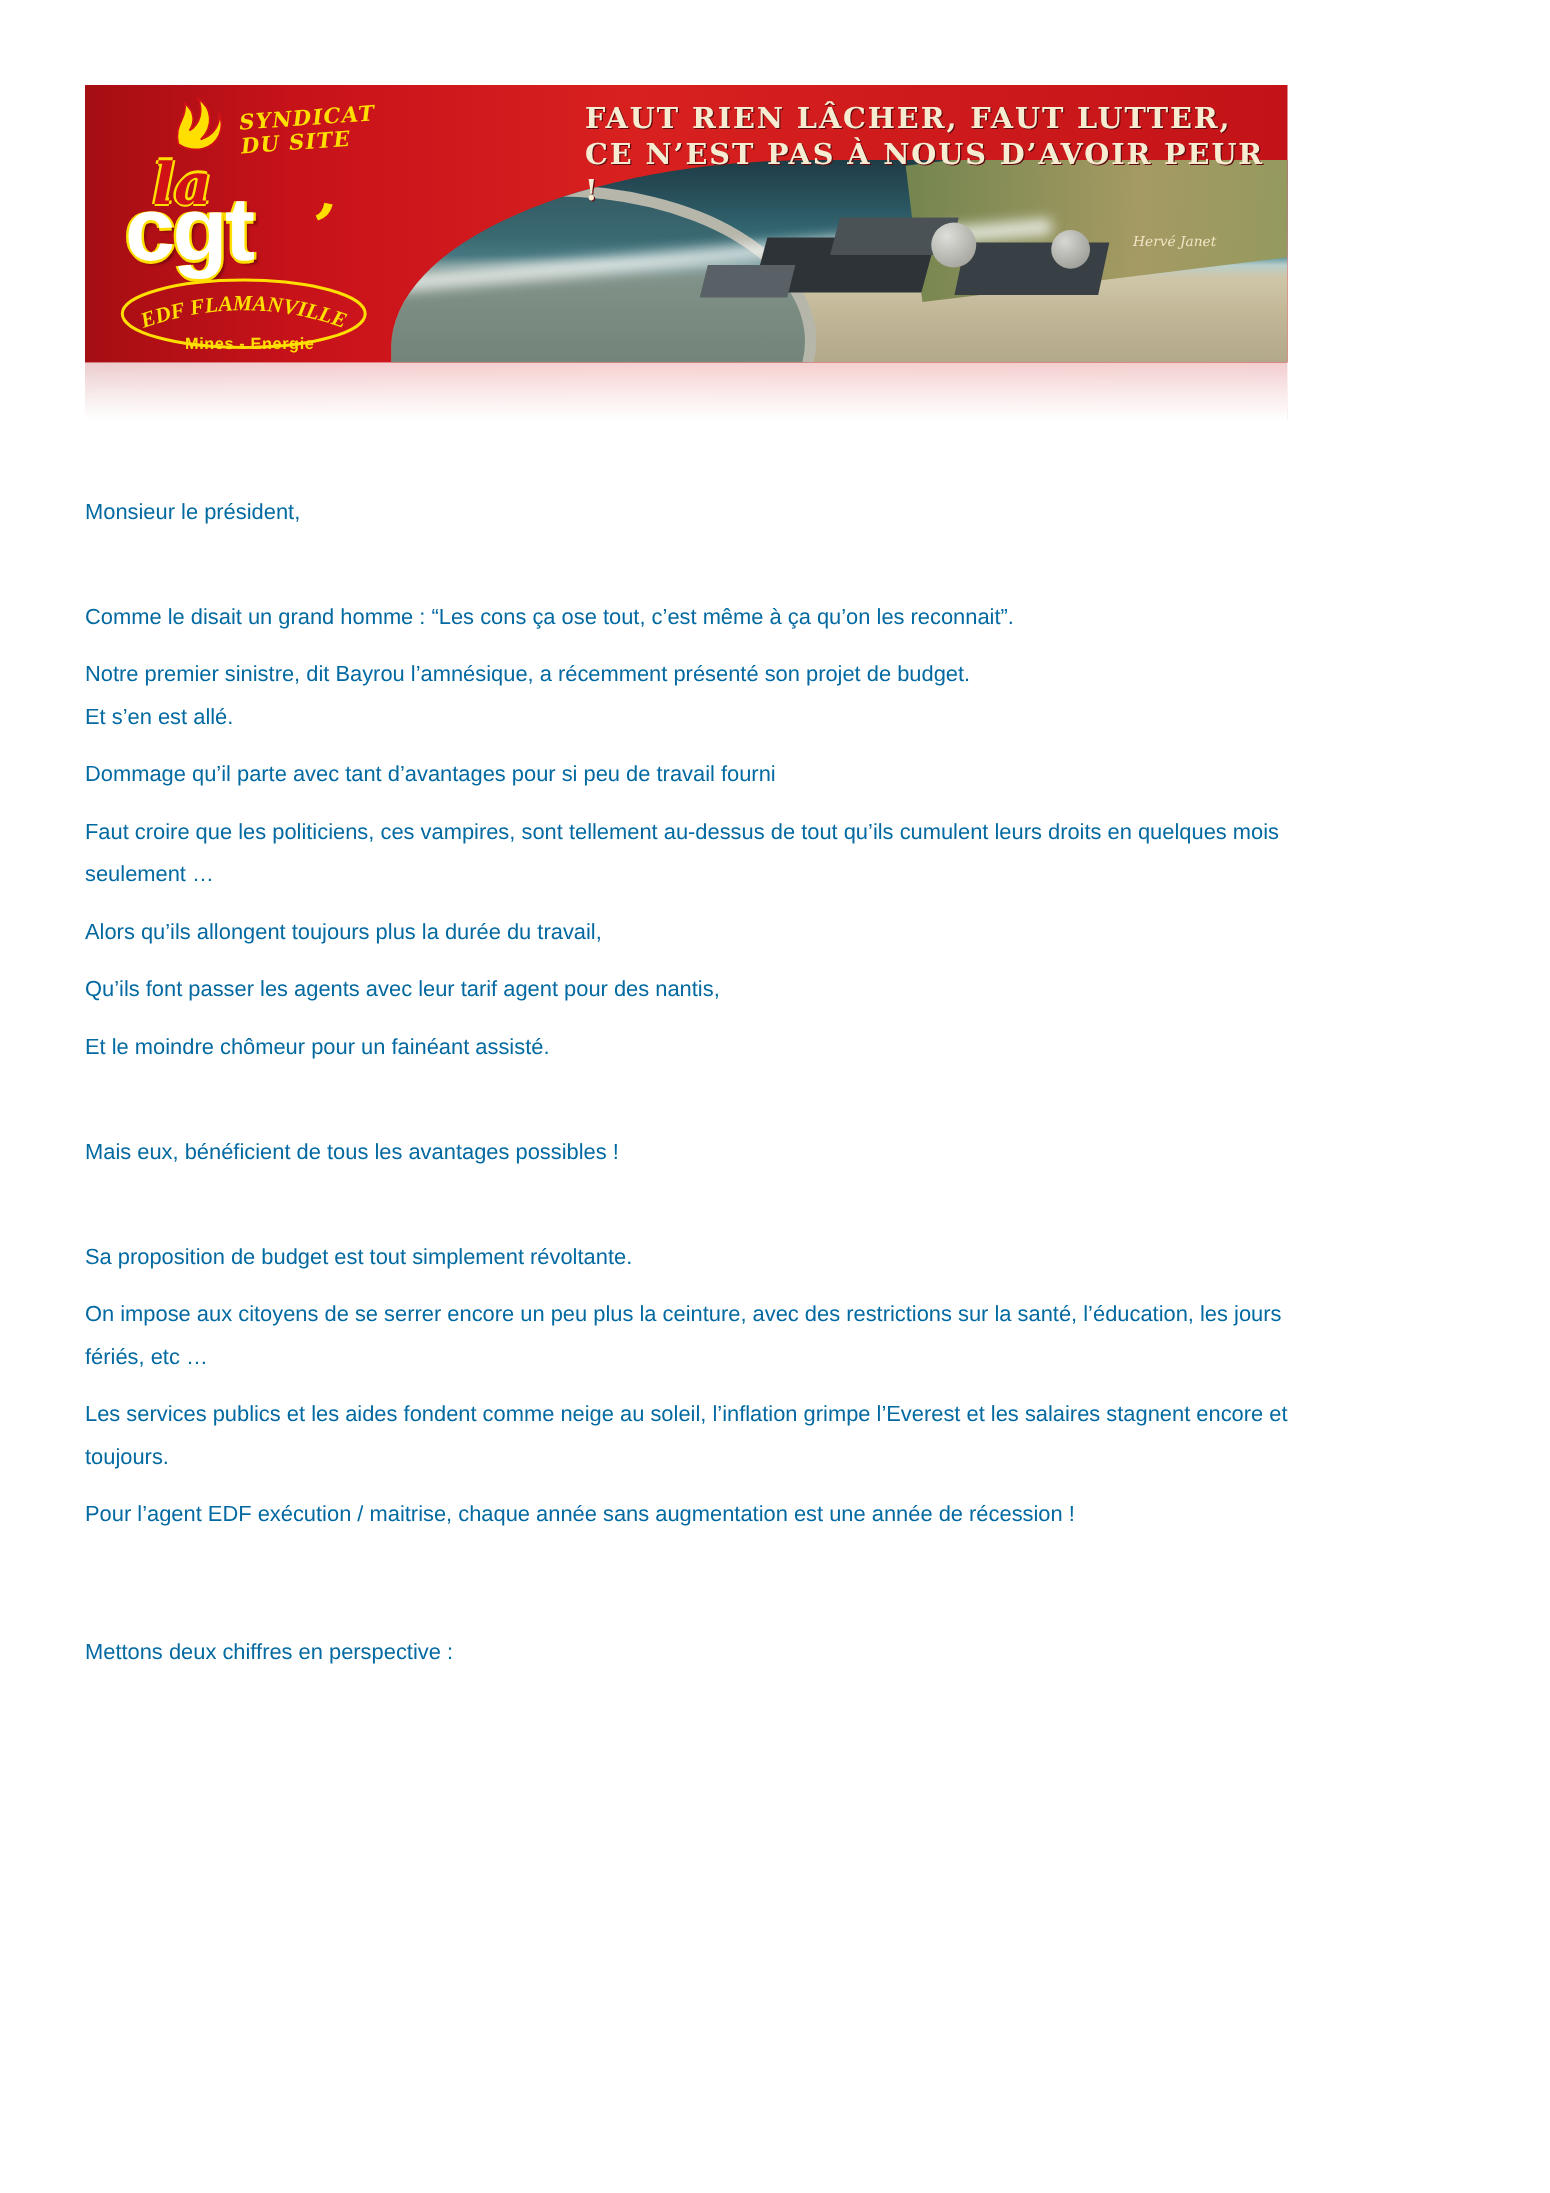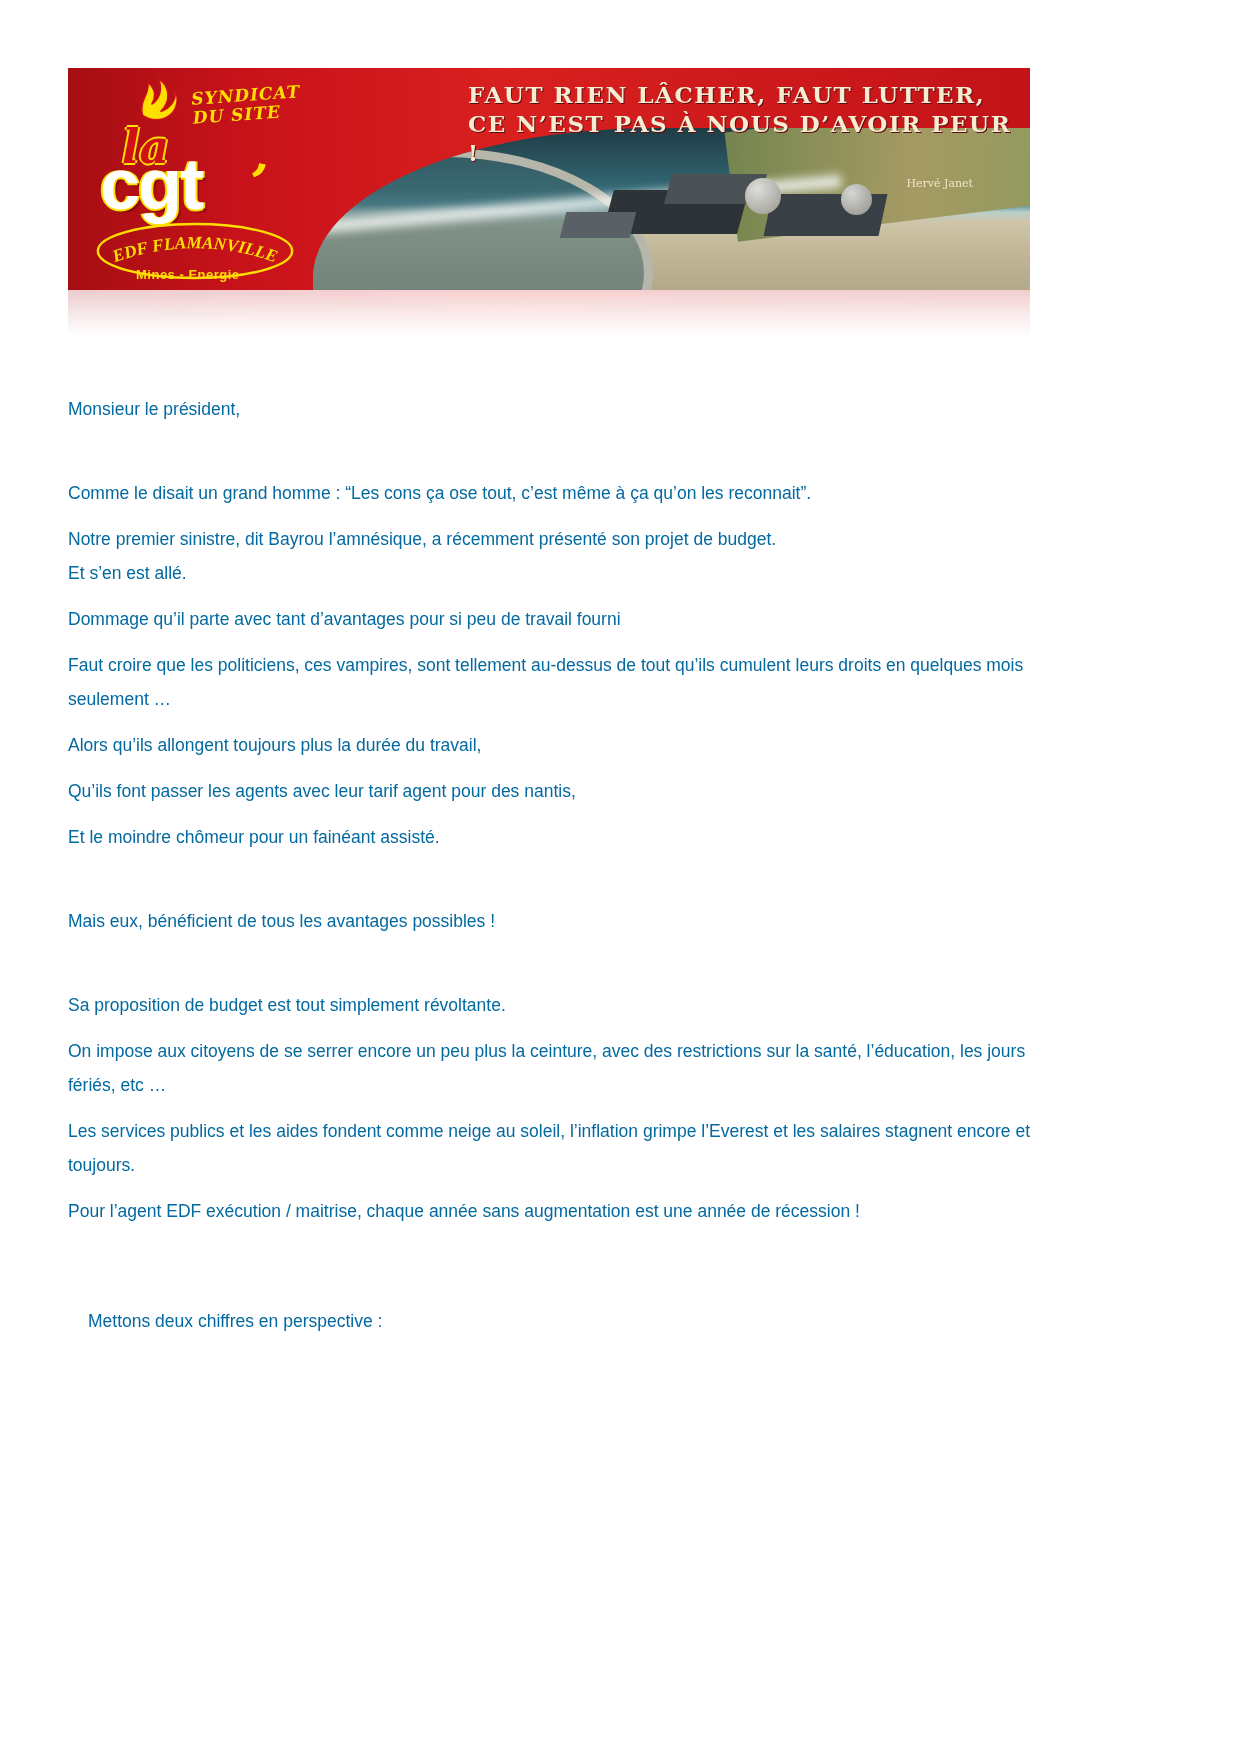--- a/index.html
+++ b/index.html
@@ -67,24 +67,25 @@
     font-family: "DejaVu Serif", serif;
     font-weight: bold;
     color: #f6ecd2;
     text-shadow: 1px 1px 0 #5f0a0e;
     letter-spacing: 1.5px;
     font-size: 23px;
     line-height: 29px;
   }
   .slogan .sig {
     font-size: 11px;
+    font-style: italic;
     font-weight: normal;
     letter-spacing: 0;
     text-align: right;
-    margin-top: 2px;
+    margin-top: 12px;
     padding-right: 40px;
     text-shadow: none;
     color: #f1e4c4;
   }
 
   .logo-block { position: absolute; left: 0; top: 0; width: 250px; height: 100%; z-index: 4; }
   .flame-icon { position: absolute; left: 60px; top: 4px; }
   .syndicat {
     position: absolute; left: 124px; top: 18px;
     font-family: "DejaVu Serif", serif;
@@ -113,21 +114,21 @@
     text-shadow: -2px 0 0 #ffdf00, 2px 0 0 #ffdf00, 0 2px 0 #ffdf00, 3px 3px 2px rgba(80,0,0,.5);
   }
   .cgt-tail {
     position: absolute; left: 148px; top: 36px;
     font-size: 52px; color: #ffdf00;
     font-family: "DejaVu Serif", serif; font-weight: bold;
     transform: rotate(12deg);
   }
   .edf-ellipse { position: absolute; left: 26px; top: 152px; }
   .mines {
-    position: absolute; left: 68px; top: 199px;
+    position: absolute; left: 80px; top: 199px;
     font-size: 13px; font-weight: bold;
     color: #ffdf00; letter-spacing: .5px;
   }
 
   
   .reflection {
     position: absolute;
     left: 68px; top: 290px;
     width: 962px; height: 46px;
     overflow: hidden;
@@ -157,21 +158,21 @@
     width: 978px;
     font-size: 17.5px;
     line-height: 34px;
     color: #0369a1;
   }
   .letter p {
     margin: 0 0 12px 0;
     white-space: pre-line;
   }
   .letter p.after-gap { margin-top: 50px; }
-  .letter p.after-gap-xl { margin-top: 76px; margin-left: 20px; }
+  .letter p.after-gap-xl { margin-top: 76px; }
 </style>
 </head>
 <body>
 
 <div class="page">
 
   <div class="banner">
 
     <div class="photo">
       <div class="field"></div>

